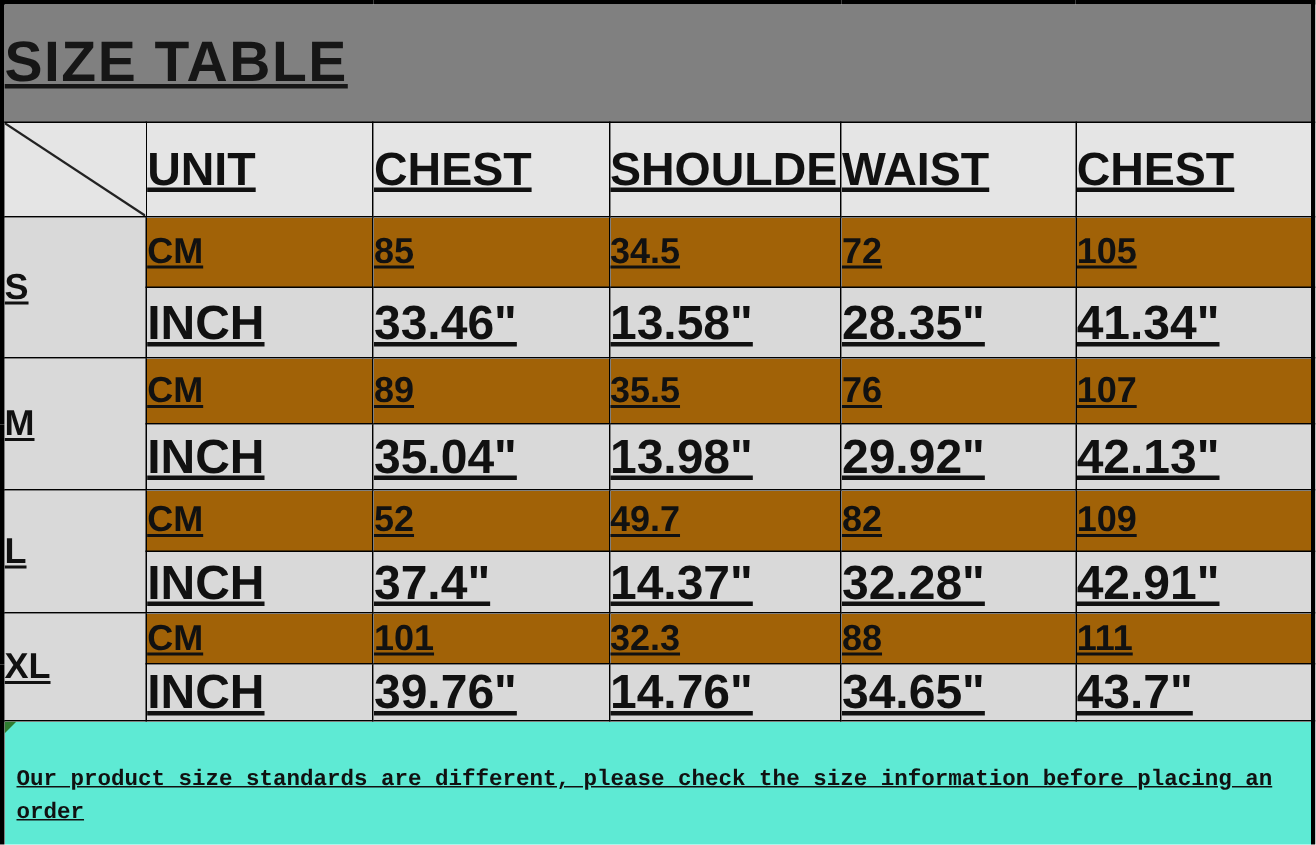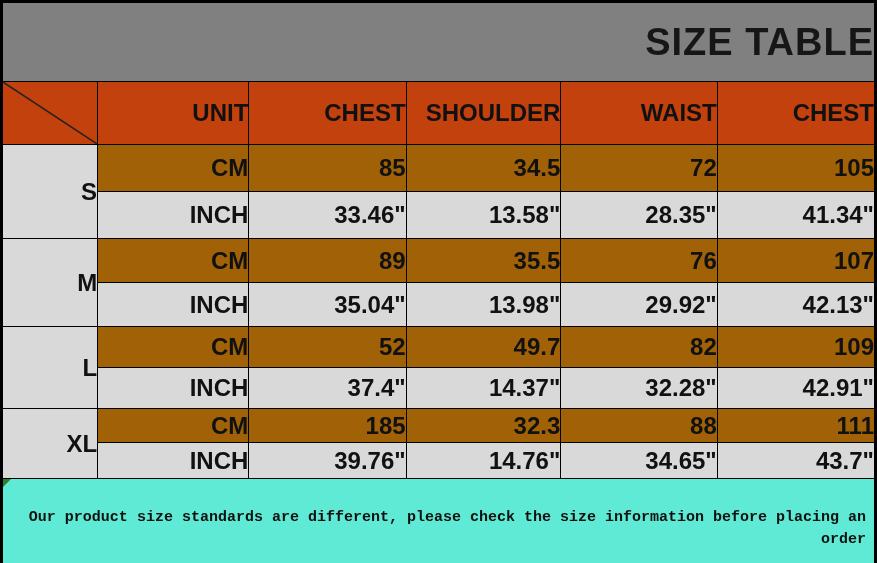--- a/index.html
+++ b/index.html
@@ -18,61 +18,62 @@
     box-sizing: border-box;
     border-collapse: collapse;
     table-layout: fixed;
     border: 3px solid #000000;
     font-family: "Liberation Sans", sans-serif;
     font-weight: bold;
     color: #111111;
   }
   table.size-table td {
     border: 1px solid #000000;
-    text-align: right;
+    text-align: left;
     vertical-align: middle;
     padding: 0;
     overflow: hidden;
+    text-decoration: underline;
   }
   .c-size    { width: 11.0%; }
   .c-unit    { width: 17.3%; }
   .c-chest   { width: 18.0%; }
   .c-shoulder{ width: 17.7%; }
   .c-waist   { width: 17.9%; }
   .c-length  { width: 18.1%; }
 
   tr.title-row td {
     background: #808080;
     color: #161616;
     font-size: 38px;
     letter-spacing: 1px;
     height: 78px;
   }
   tr.colhead-row td {
-    background: #c2410c;
-    font-size: 24px;
+    background: #e5e5e5;
+    font-size: 31px;
     height: 62px;
   }
   td.corner-cell {
     background: #ffffff;
     position: relative;
   }
   td.corner-cell svg {
     position: absolute;
     top: 0; left: 0;
     width: 100%; height: 100%;
     display: block;
   }
   td.size-cell {
     background: #d9d9d9;
     font-size: 26px;
   }
   tr.cm-row td { background: #a16207; font-size: 24px; }
   tr.cm-row td.size-cell { background: #d9d9d9; }
-  tr.inch-row td { background: #d9d9d9; font-size: 24px; }
+  tr.inch-row td { background: #d9d9d9; font-size: 32px; }
 
   tr.row-s td   { height: 46px; }
   tr.row-m td   { height: 43px; }
   tr.row-l td   { height: 40px; }
   tr.row-xl-cm td   { height: 33px; }
   tr.row-xl-inch td { height: 35px; }
 
   tr.footer-row td {
     background: #5eead4;
     height: 72px;
@@ -169,21 +170,21 @@
       <td>INCH</td>
       <td>37.4"</td>
       <td>14.37"</td>
       <td>32.28"</td>
       <td>42.91"</td>
     </tr>
 
     <tr class="cm-row row-xl-cm">
       <td class="size-cell" rowspan="2">XL</td>
       <td>CM</td>
-      <td>185</td>
+      <td>101</td>
       <td>32.3</td>
       <td>88</td>
       <td>111</td>
     </tr>
     <tr class="inch-row row-xl-inch">
       <td>INCH</td>
       <td>39.76"</td>
       <td>14.76"</td>
       <td>34.65"</td>
       <td>43.7"</td>

